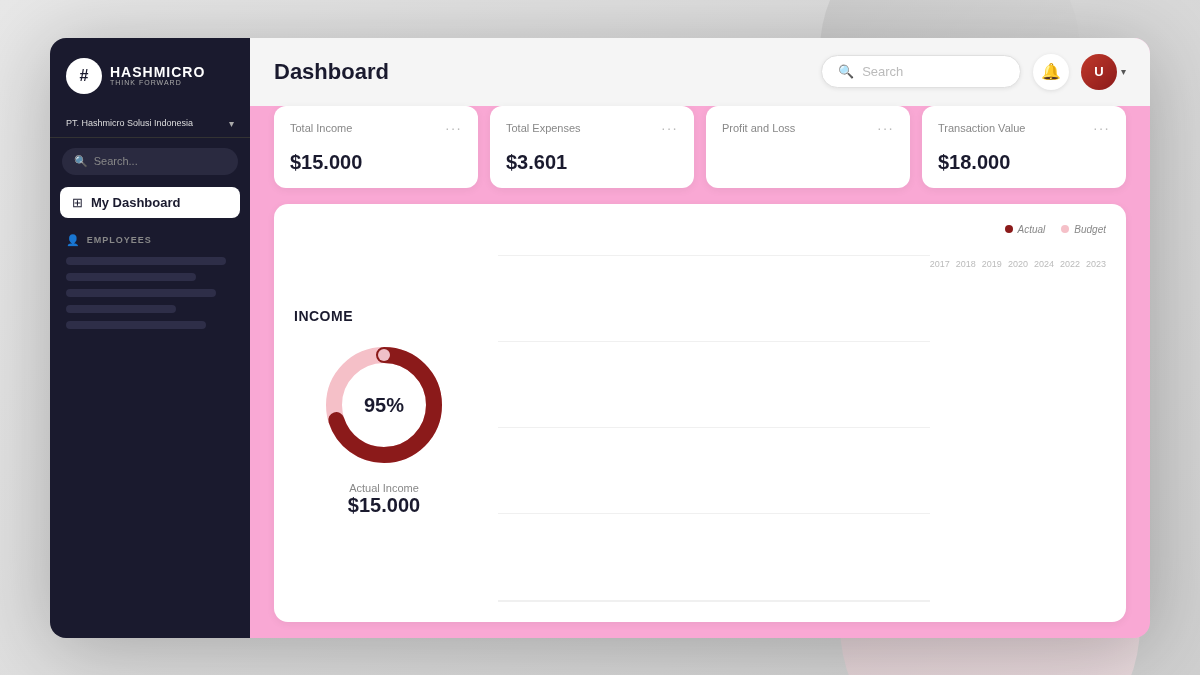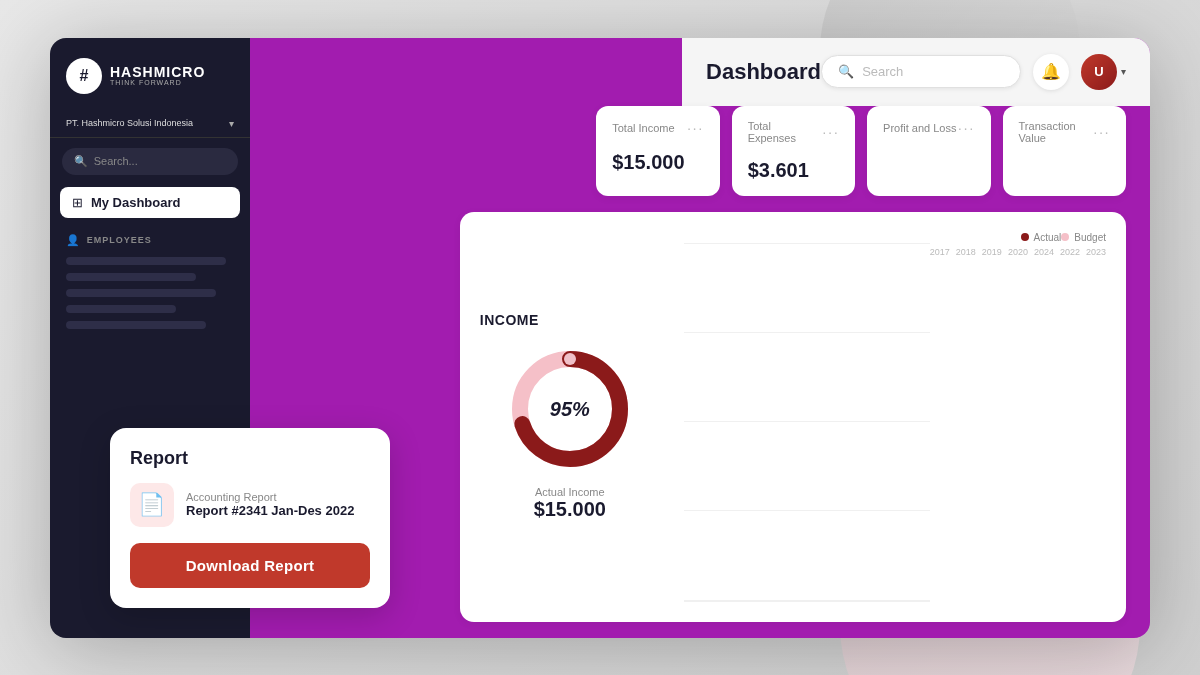--- a/index.html
+++ b/index.html
@@ -196,28 +196,27 @@
 
     .nav-bar-1 { width: 80%; }
     .nav-bar-2 { width: 65%; }
     .nav-bar-3 { width: 75%; }
     .nav-bar-4 { width: 55%; }
     .nav-bar-5 { width: 70%; }
 
     
     .main-area {
       flex: 1;
-      background: #a21caf;
+      background: #f9a8d4;
       border-radius: 0 16px 16px 0;
       display: flex;
       flex-direction: column;
       overflow: hidden;
       position: relative;
       z-index: 2;
-      align-items: flex-end;
     }
 
     
     .header {
       display: flex;
       align-items: center;
       justify-content: space-between;
       padding: 16px 24px;
       background: #f5f5f5;
     }
@@ -365,21 +364,20 @@
       color: #1a1a2e;
       align-self: flex-start;
       margin-bottom: 16px;
       letter-spacing: 0.5px;
     }
 
     .donut-container {
       position: relative;
       width: 130px;
       height: 130px;
-      font-style: italic;
     }
 
     .donut-center-text {
       position: absolute;
       top: 50%;
       left: 50%;
       transform: translate(-50%, -50%);
       text-align: center;
     }
 
@@ -406,22 +404,24 @@
     
     .income-right {
       flex: 1;
       display: flex;
       flex-direction: column;
       overflow: hidden;
     }
 
     .chart-legend {
       display: flex;
+      gap: 16px;
       justify-content: flex-end;
-      margin-bottom: 0;
+      margin-bottom: 20px;
+      font-style: italic;
     }
 
     .legend-item {
       display: flex;
       align-items: center;
       gap: 5px;
       font-size: 10px;
       color: #888;
     }
 
@@ -637,20 +637,21 @@
       <div class="stat-card-header">
         <span class="stat-label">Profit and Loss</span>
         <span class="stat-more">···</span>
       </div>
     </div>
         <div class="stat-card">
       <div class="stat-card-header">
         <span class="stat-label">Transaction Value</span>
         <span class="stat-more">···</span>
       </div>
+      <div class="stat-value">$18.000</div>
     </div>
       </div>
 
     <div class="main-chart-section">
 
       <div class="income-left">
         <div class="income-title">INCOME</div>
         <div class="donut-container">
           <svg width="130" height="130" viewBox="0 0 130 130">
 
@@ -727,26 +728,13 @@
             <div class="x-label">2020</div>
             <div class="x-label">2024</div>
             <div class="x-label">2022</div>
             <div class="x-label">2023</div>
           </div>
         </div>
       </div>
     </div>
   </div>
 
-  <div class="report-popup">
-    <div class="report-popup-title">Report</div>
-    <div class="report-item">
-      <div class="report-icon-wrap">
-        <span class="report-icon-svg">📄</span>
-      </div>
-      <div class="report-item-info">
-        <span class="report-item-label">Accounting Report</span>
-        <span class="report-item-name">Report #2341 Jan-Des 2022</span>
-      </div>
-    </div>
-    <button class="download-btn">Download Report</button>
-  </div>
 </div>
 
 </body></html>

